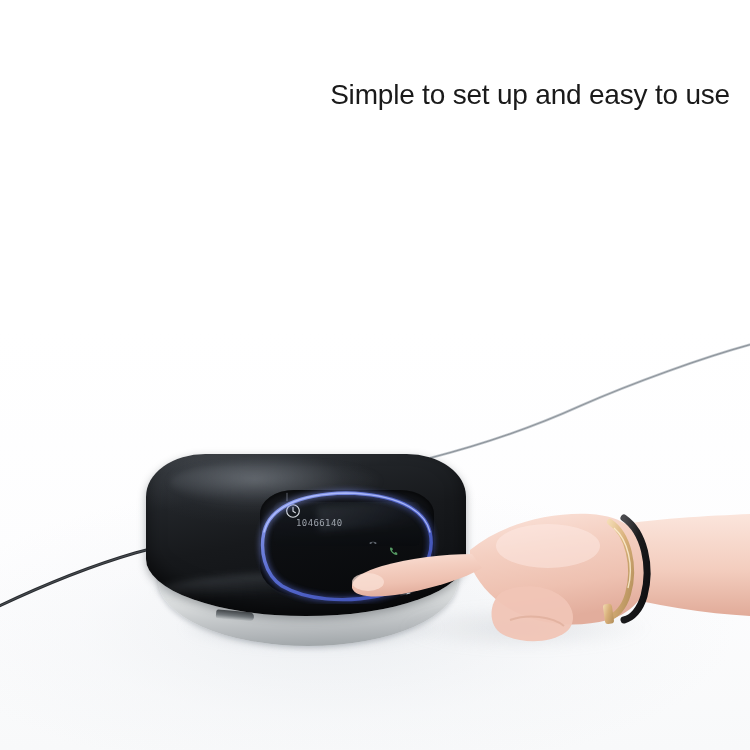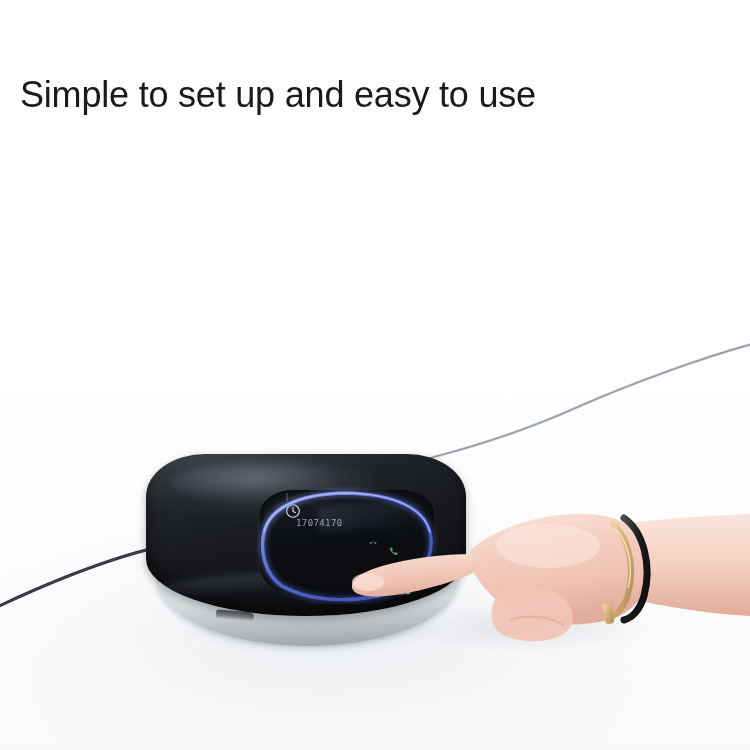--- a/index.html
+++ b/index.html
@@ -20,22 +20,22 @@
   }
 
   
   .text-block {
     position: absolute;
     left: 0;
     top: 76px;
     width: 750px;
   }
   .headline {
-    text-align: left;
-    font-size: 36px;
+    text-align: right;
+    font-size: 28px;
     line-height: 38px;
     font-weight: 400;
     color: #1a1a1a;
     letter-spacing: -0.2px;
     margin: 0;
     padding: 0 20px;
     box-sizing: border-box;
   }
   .body-copy {
     margin: 9px 0 0 0;
@@ -322,21 +322,21 @@
       <div class="control-panel">
         <div class="lcd">
           <div class="lcd-sheen"></div>
         </div>
 
         <svg class="lcd-phone-icon" width="18" height="18" viewBox="0 0 24 24">
           <circle cx="12" cy="12" r="8.4" fill="none" stroke="currentColor" stroke-width="1.5"></circle>
           <path d="M12 7.2 v5.1 l3.2 1.9" fill="none" stroke="currentColor" stroke-width="1.5" stroke-linecap="round" stroke-linejoin="round"></path>
         </svg>
 
-        <div class="lcd-text">17074170</div>
+        <div class="lcd-text">10466140</div>
 
         <svg class="panel-icon icon-vol" width="10" height="10" viewBox="0 0 24 24">
           <path d="M12 3 v18" stroke="currentColor" stroke-width="2" stroke-linecap="round"></path>
         </svg>
 
         <svg class="panel-icon icon-call" width="11" height="11" viewBox="0 0 24 24">
           <path d="M6.5 3.5 l3 0.6 1.2 4 -2.2 1.6 a11 11 0 0 0 5.8 5.8 l1.6 -2.2 4 1.2 0.6 3 a2 2 0 0 1 -2.2 2.2 C11.6 19 5 12.4 4.3 5.7 A2 2 0 0 1 6.5 3.5 z" fill="currentColor"></path>
         </svg>
 
         <svg class="panel-icon icon-end" width="10" height="10" viewBox="0 0 24 24">

